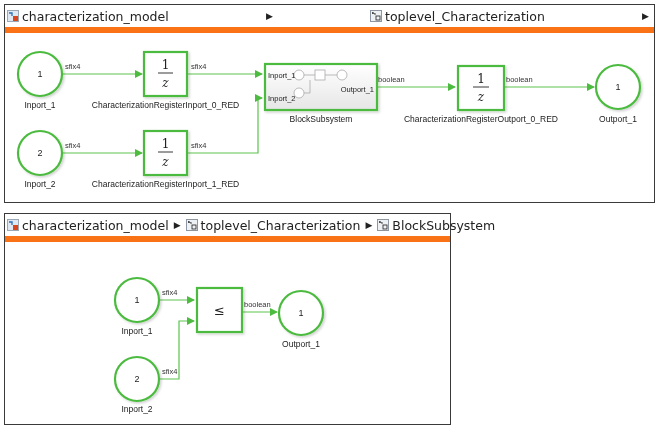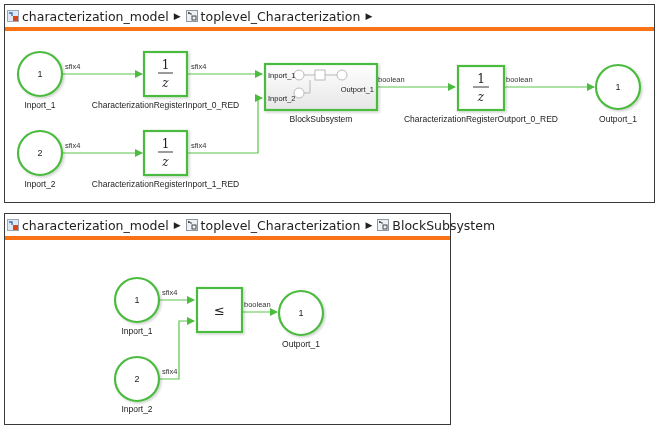--- a/index.html
+++ b/index.html
@@ -1,18 +1,18 @@
 <!DOCTYPE html>
 <html><head>
 <meta charset="utf-8">
 <style>
   html, body { margin:0; padding:0; background:#ffffff; }
   body { width:660px; height:427px; position:relative; overflow:hidden; font-family:"DejaVu Sans", sans-serif; }
   .frame { position:absolute; border:1px solid #3a3a3a; background:#ffffff; box-sizing:border-box; }
-  .crumbbar { position:absolute; left:0; top:0; right:0; height:22px; border-bottom:4px solid #f97316; background:#fff; display:flex; align-items:center; padding-left:2px; font-size:12.5px; color:#222; white-space:nowrap; }
+  .crumbbar { position:absolute; left:0; top:0; right:0; height:22px; border-bottom:6px solid #f97316; background:#fff; display:flex; align-items:center; padding-left:2px; font-size:12.5px; color:#222; white-space:nowrap;justify-content:space-between; }
   .crumb { display:flex; align-items:center; cursor:pointer; }
   .crumb-icon { width:12px; height:12px; margin-right:3px; display:inline-block; }
   .sep { font-size:9px; margin:0 5px 0 5px; color:#222; }
   svg.diagram { position:absolute; left:0; top:0; }
   .lbl { font-family:"Liberation Sans", sans-serif; font-size:8.5px; fill:#222; }
   .sig { font-family:"Liberation Sans", sans-serif; font-size:7.5px; fill:#333; }
   .num { font-family:"Liberation Sans", sans-serif; font-size:9px; fill:#222; }
   .frac { font-family:"DejaVu Serif", serif; font-size:12px; fill:#222; }
   .sub { font-family:"Liberation Sans", sans-serif; font-size:7.5px; fill:#222; }
 </style>

